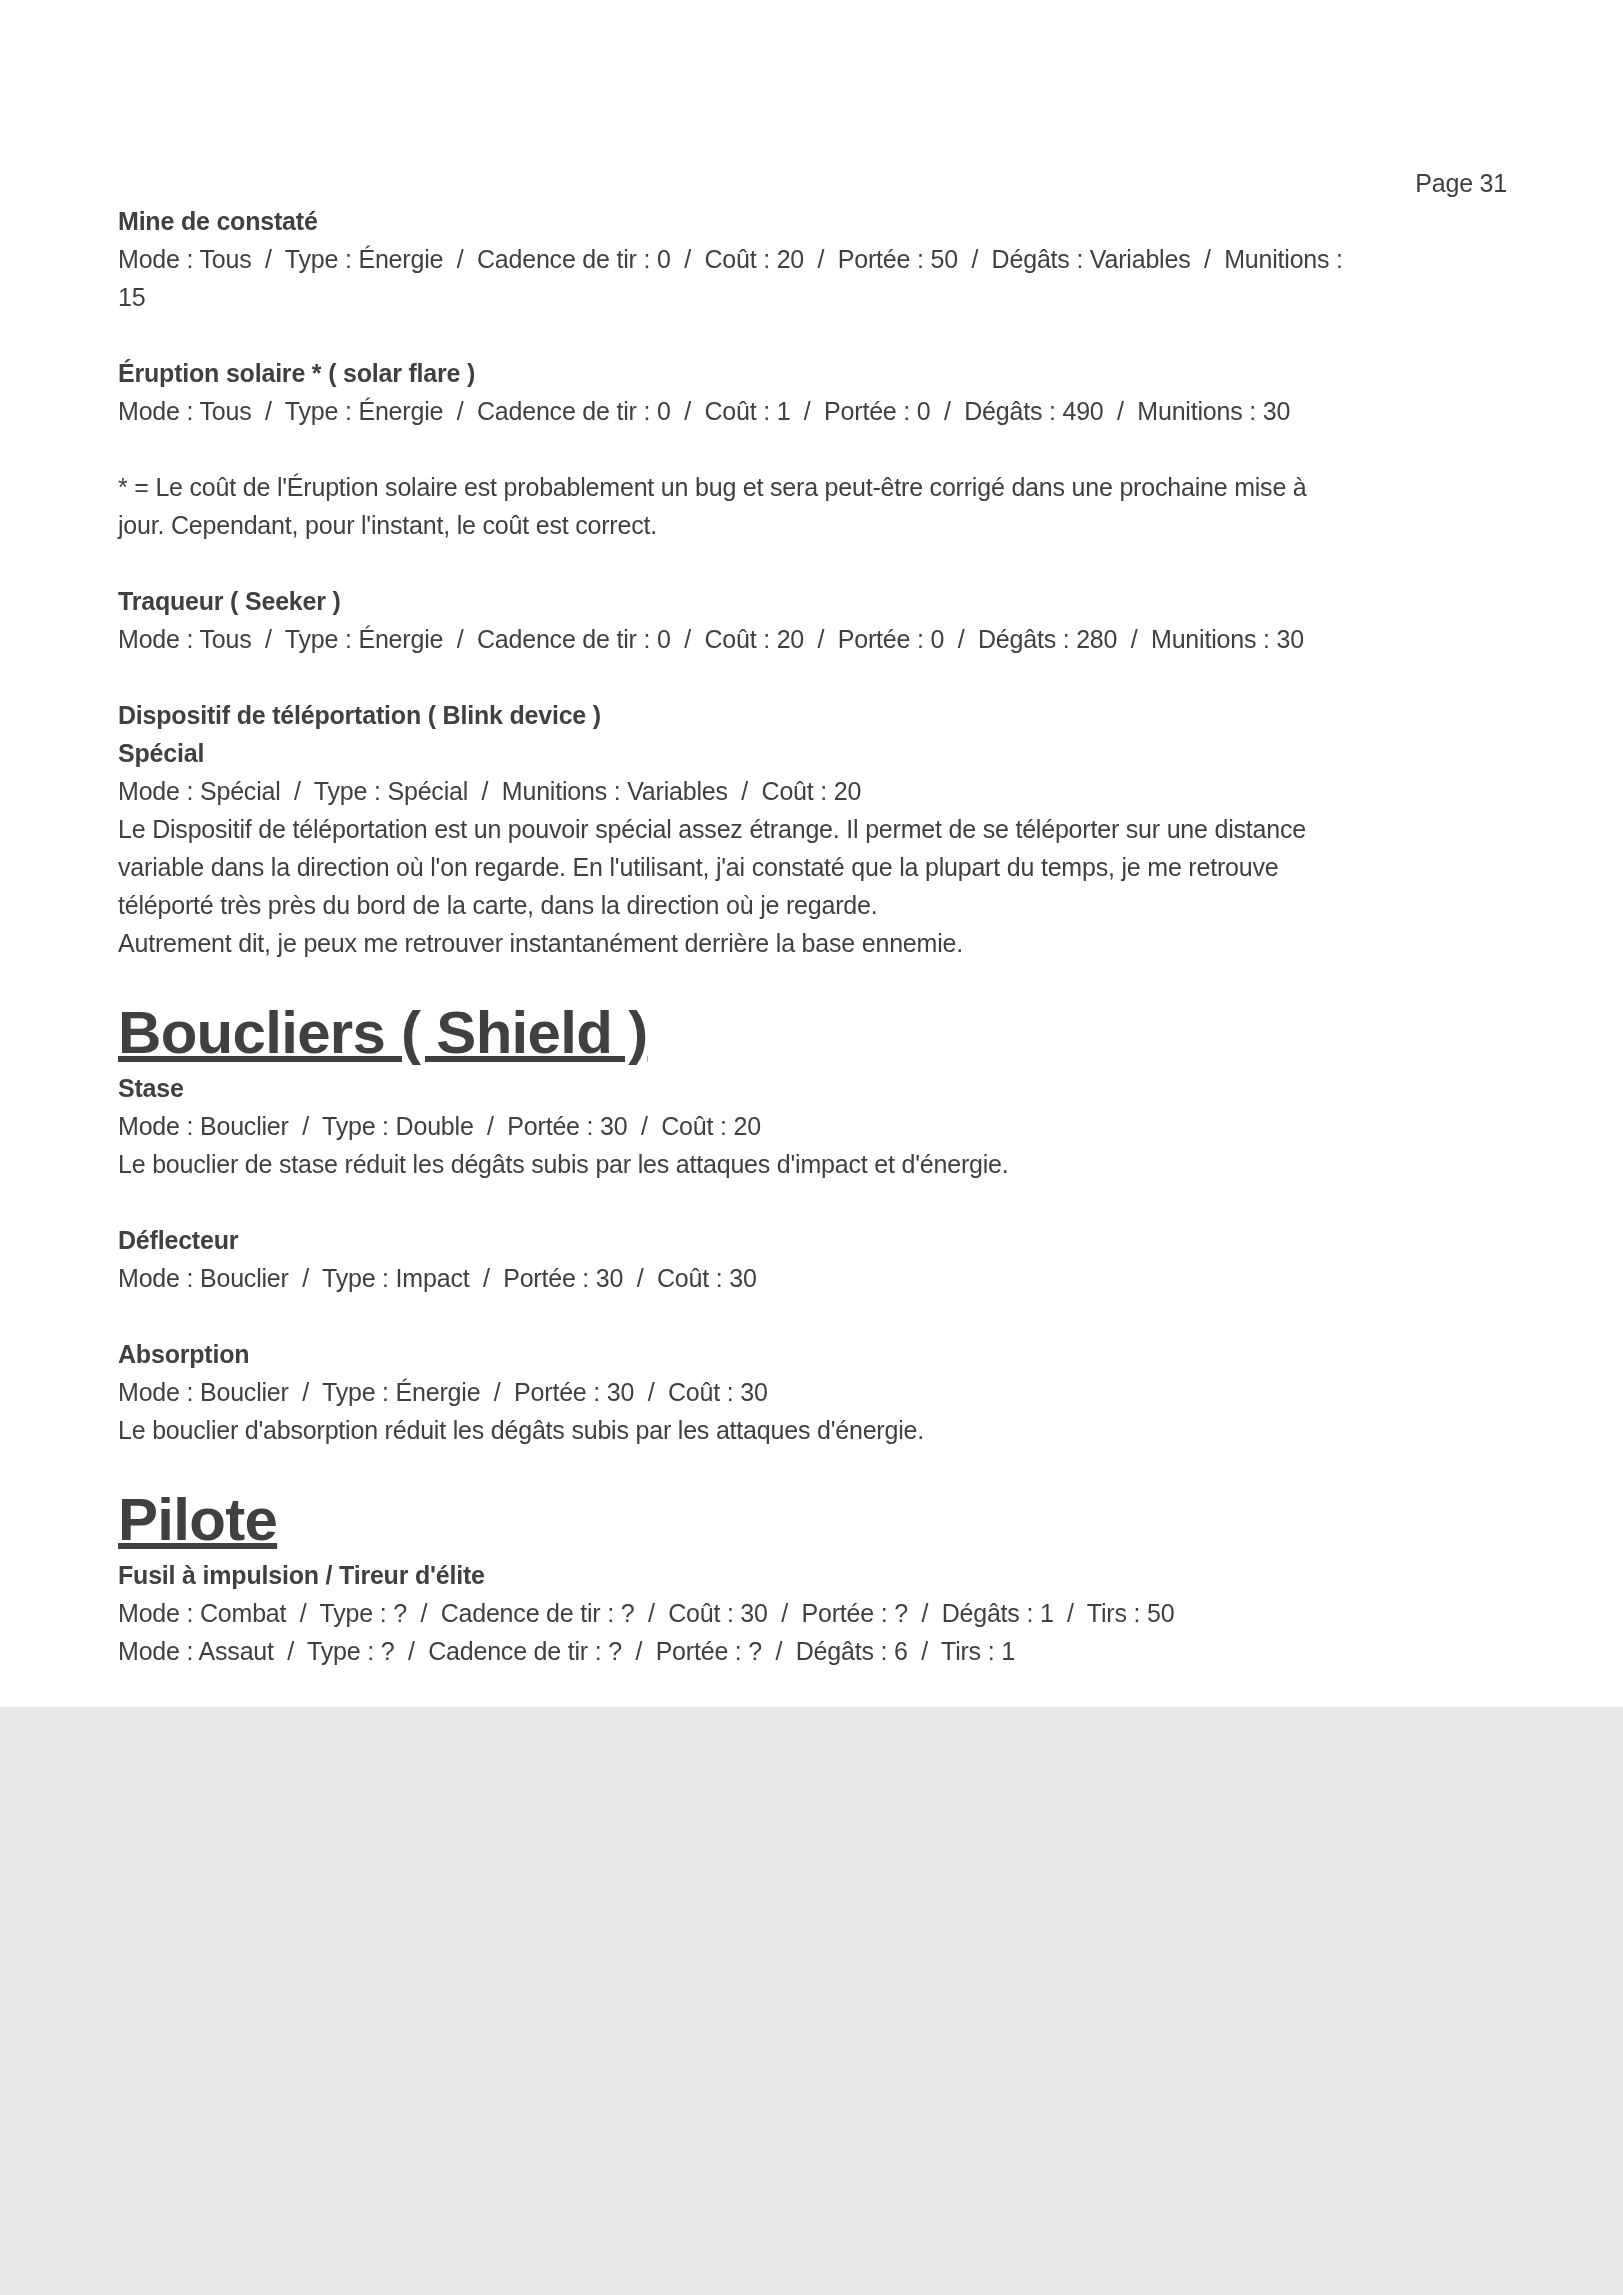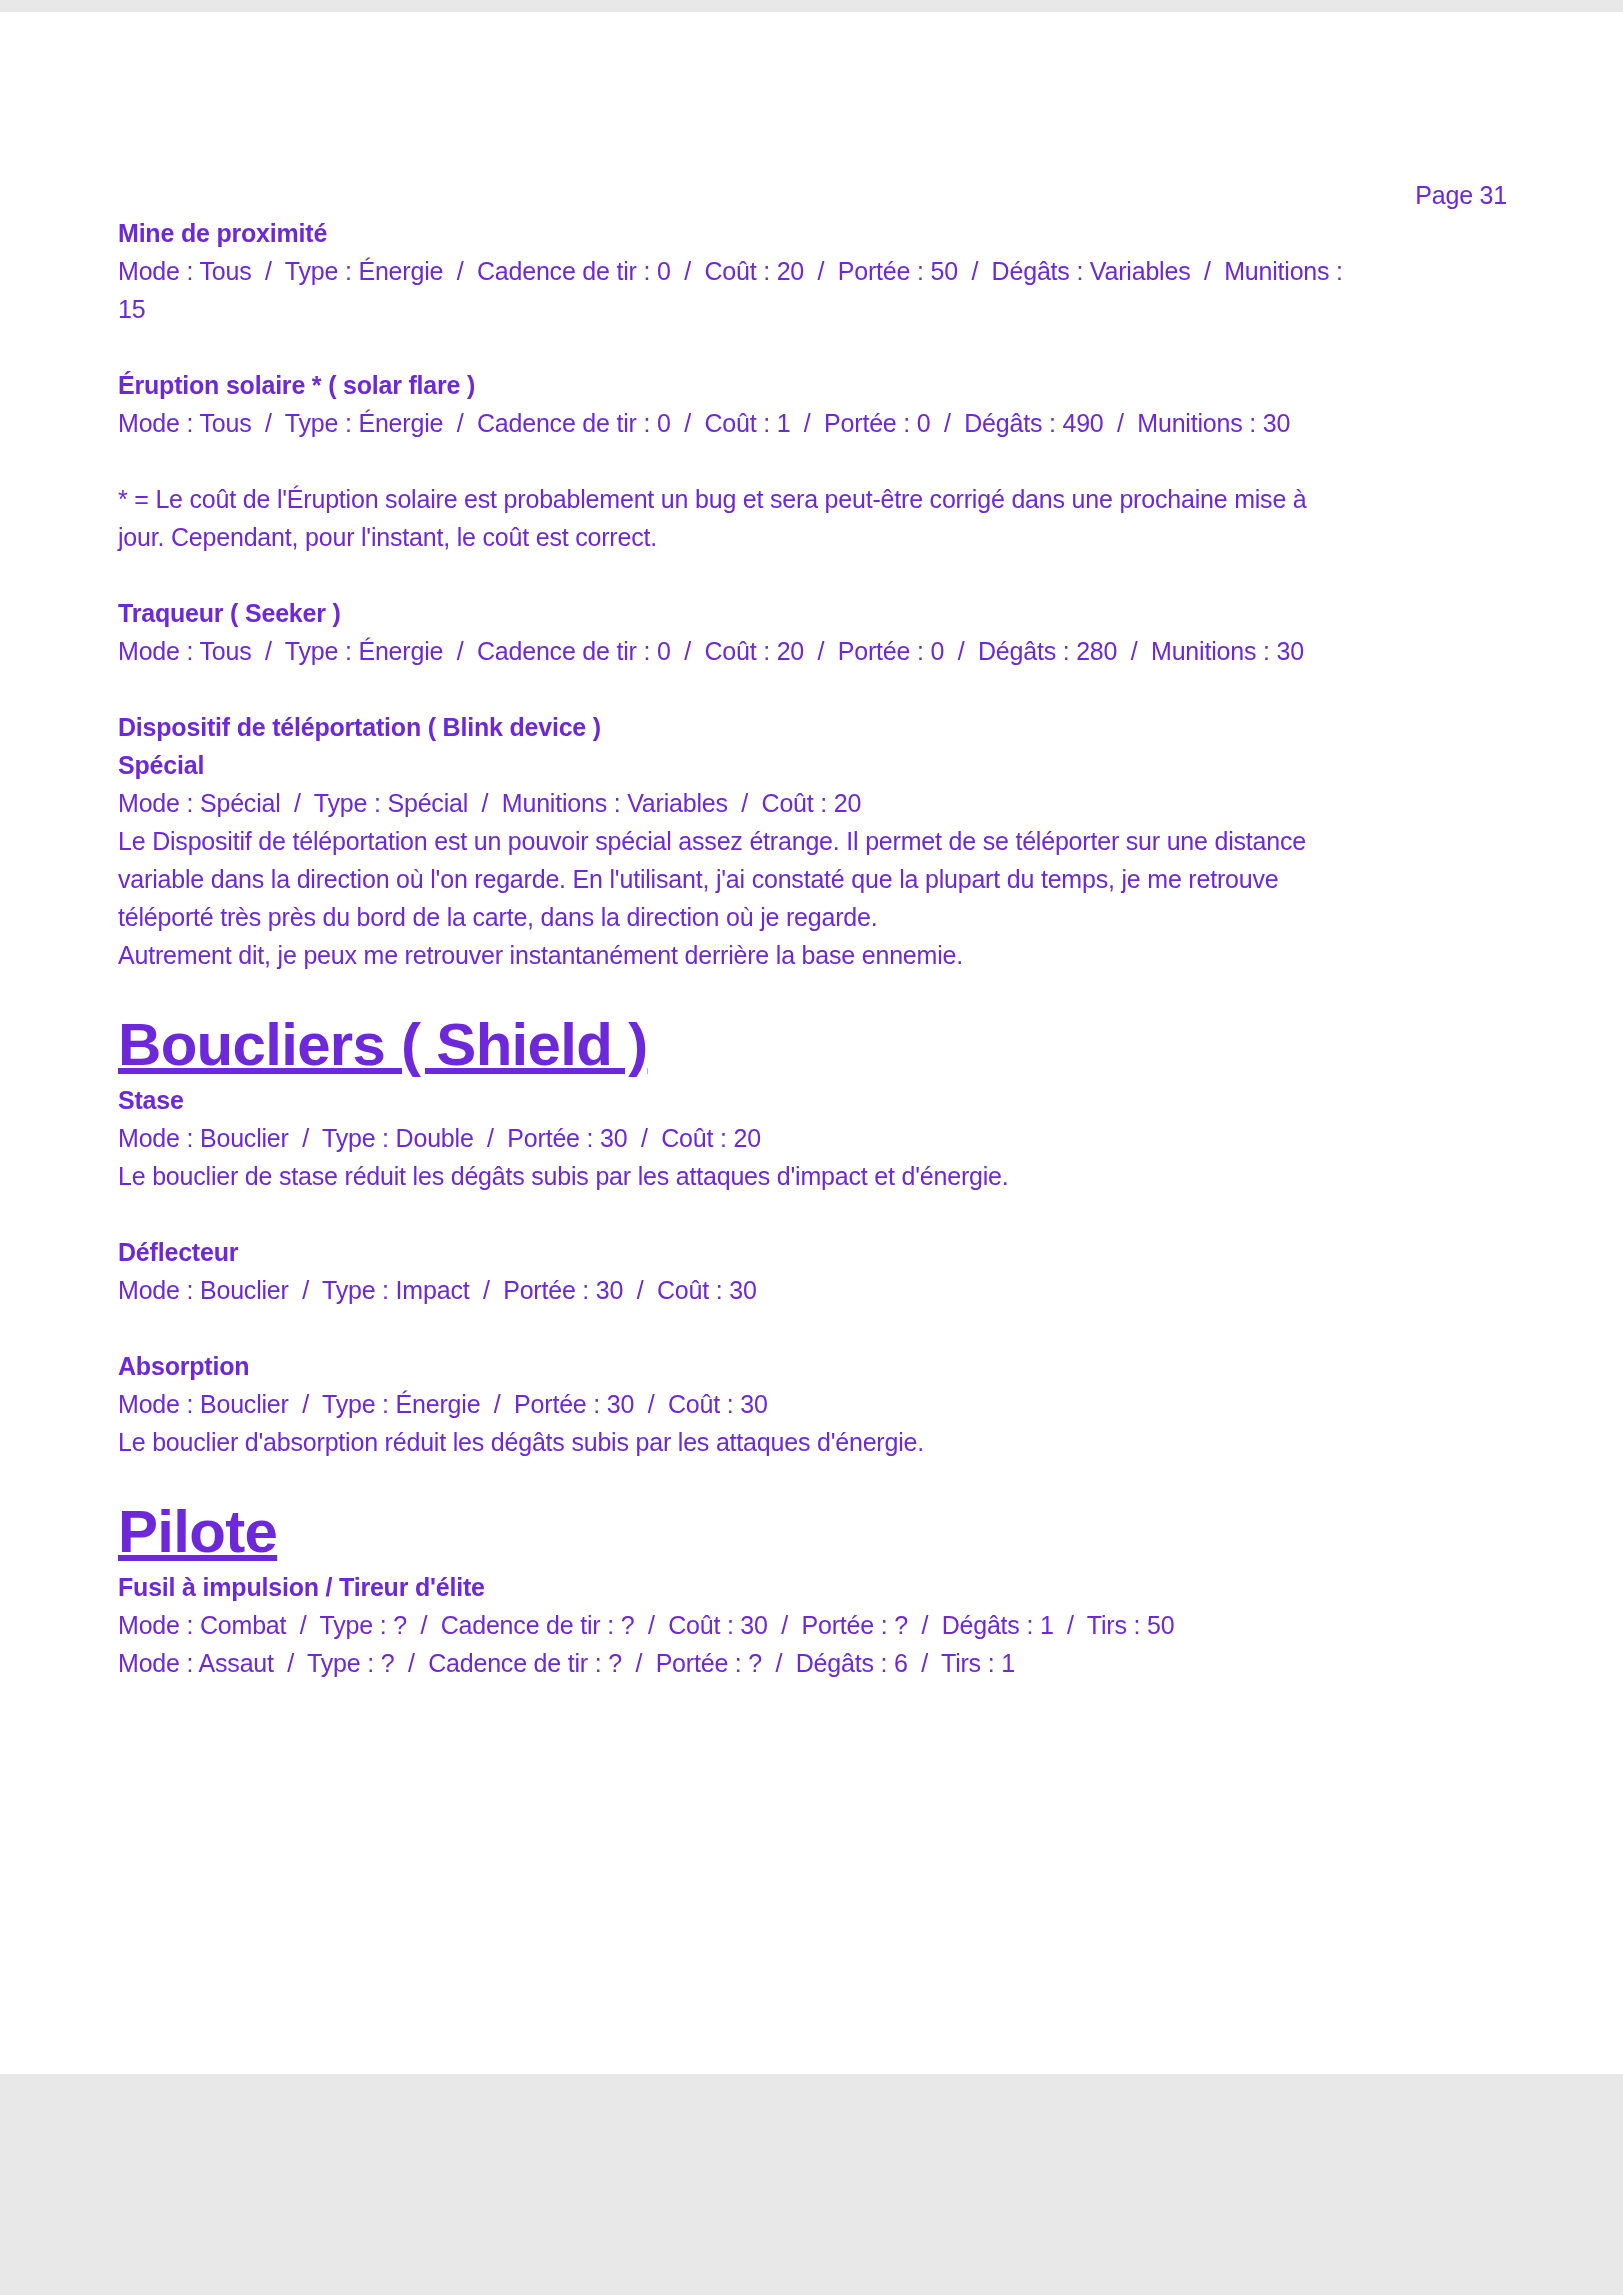--- a/index.html
+++ b/index.html
@@ -1,28 +1,28 @@
 <!DOCTYPE html>
 <html style="font-size:10.5px"><head>
 <meta charset="utf-8">
 <style>
   html, body { margin: 0; padding: 0; background: #e8e8e8; }
   .page {
     position: relative;
     width: 1623px;
-    height: 2062px;
-    margin: 12px auto;
+    height: 1707px;
+    margin: 0 auto;
     background: #ffffff;
     box-sizing: border-box;
     padding: 164px 116px 0 118px;
     font-family: "Liberation Sans", sans-serif;
     font-size: 25px;
     line-height: 38px;
     letter-spacing: -0.2px;
-    color: #6d28d9;
+    color: #404040;
     overflow: hidden;
   }
   .page-number {
     text-align: right;
     white-space: pre;
   }
   .h1 {
     font-size: 60px;
     line-height: 65px;
     font-weight: bold;
@@ -43,21 +43,21 @@
 </style>
 </head>
 <body>
 
 <div class="page">
 
   <div class="page-number">Page 31</div>
 
 
   <div class="block">
-    <div class="subhead">Mine de proximité</div>
+    <div class="subhead">Mine de constaté</div>
     <div class="lines">Mode : Tous  /  Type : Énergie  /  Cadence de tir : 0  /  Coût : 20  /  Portée : 50  /  Dégâts : Variables  /  Munitions :
 15</div>
   </div>
 
   <div class="block">
     <div class="subhead">Éruption solaire * ( solar flare )</div>
     <div class="lines">Mode : Tous  /  Type : Énergie  /  Cadence de tir : 0  /  Coût : 1  /  Portée : 0  /  Dégâts : 490  /  Munitions : 30</div>
   </div>
 
   <div class="block">

